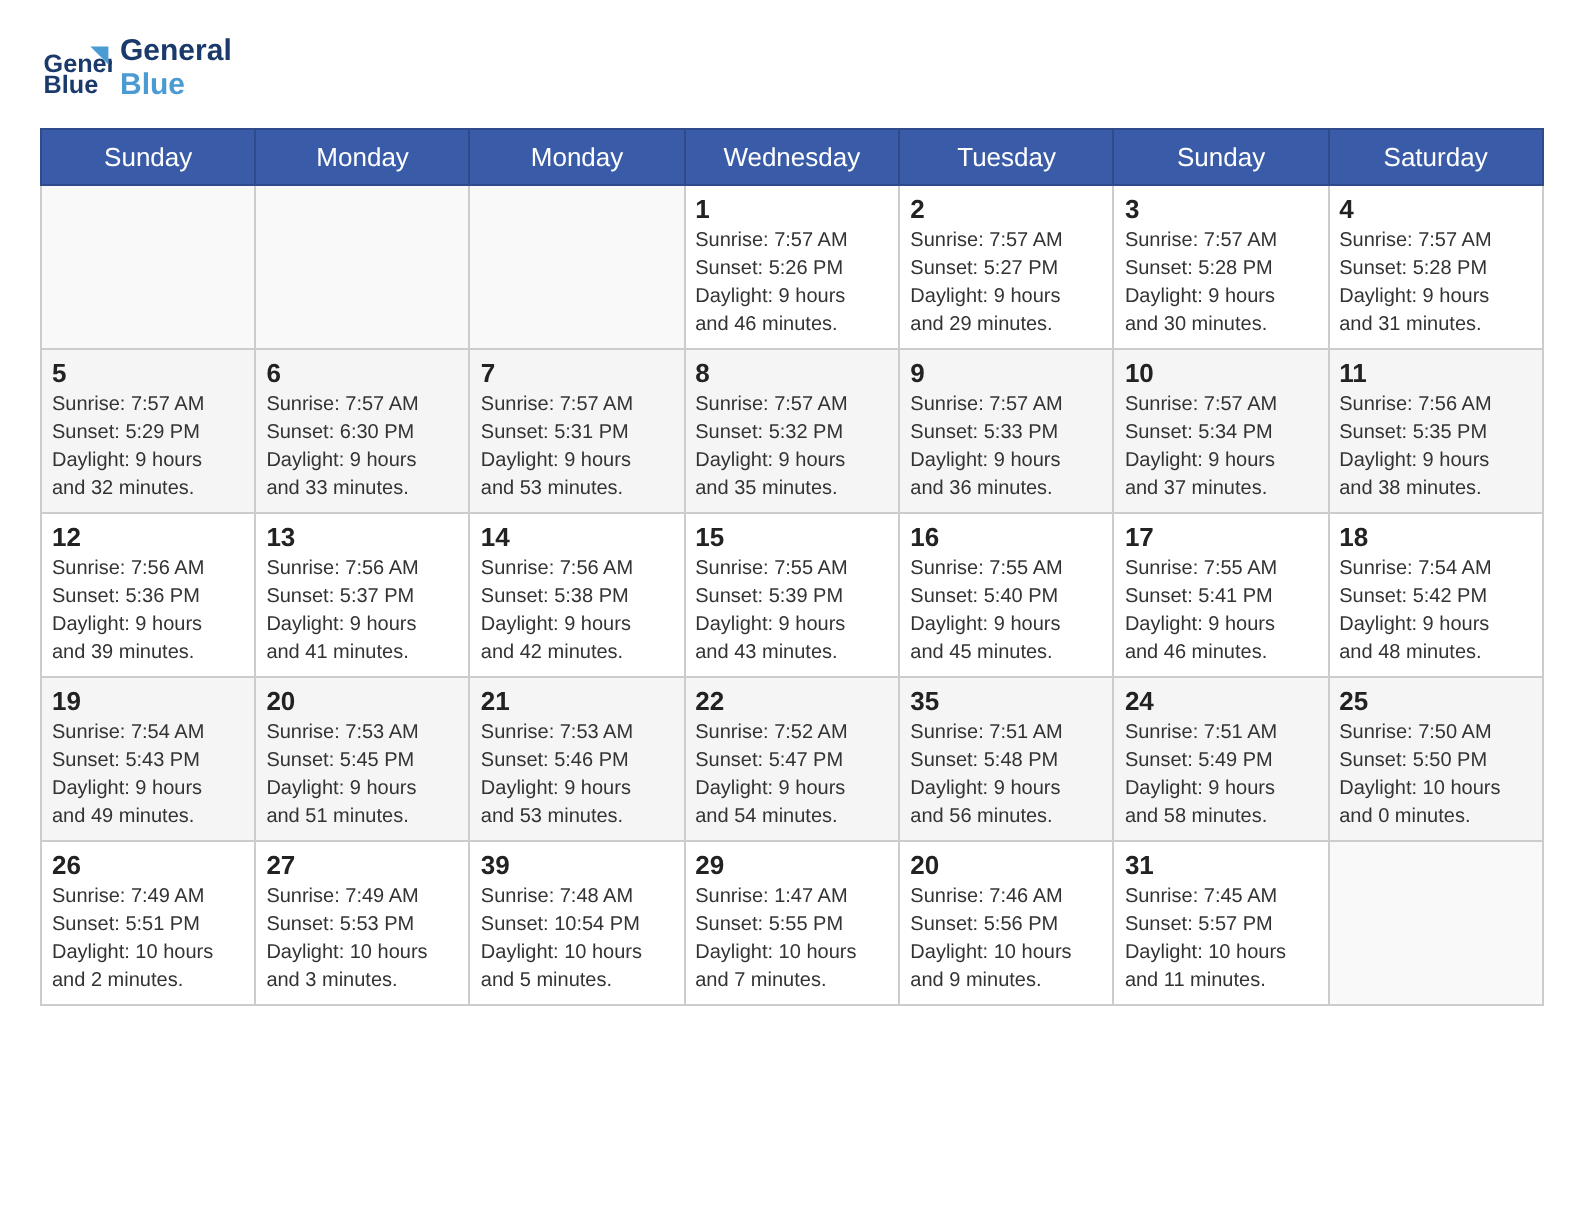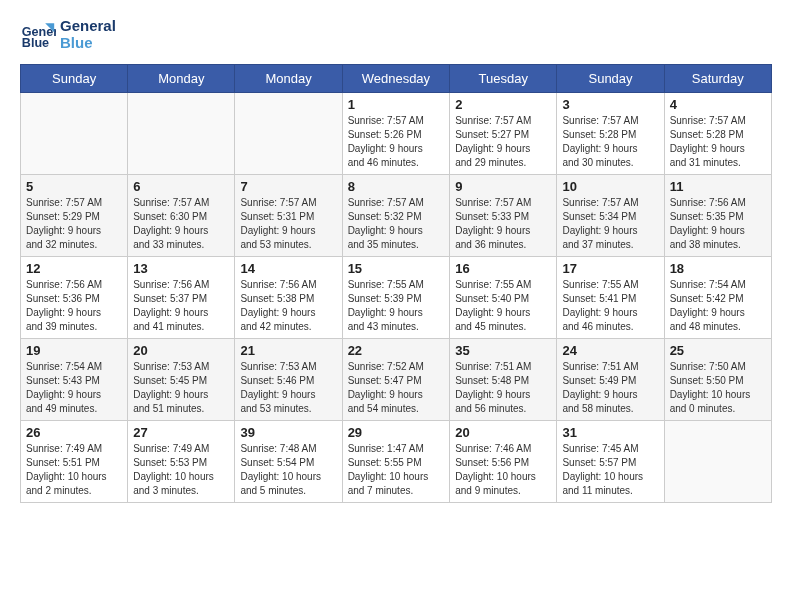--- a/index.html
+++ b/index.html
@@ -311,21 +311,21 @@
         <td>
           <span class="day-number">27</span>
           <div class="day-info">Sunrise: 7:49 AM</div>
           <div class="day-info">Sunset: 5:53 PM</div>
           <div class="day-info">Daylight: 10 hours</div>
           <div class="day-info">and 3 minutes.</div>
         </td>
         <td>
           <span class="day-number">39</span>
           <div class="day-info">Sunrise: 7:48 AM</div>
-          <div class="day-info">Sunset: 5:54 PM</div>
+          <div class="day-info">Sunset: 10:54 PM</div>
           <div class="day-info">Daylight: 10 hours</div>
           <div class="day-info">and 5 minutes.</div>
         </td>
         <td>
           <span class="day-number">29</span>
           <div class="day-info">Sunrise: 1:47 AM</div>
           <div class="day-info">Sunset: 5:55 PM</div>
           <div class="day-info">Daylight: 10 hours</div>
           <div class="day-info">and 7 minutes.</div>
         </td>

